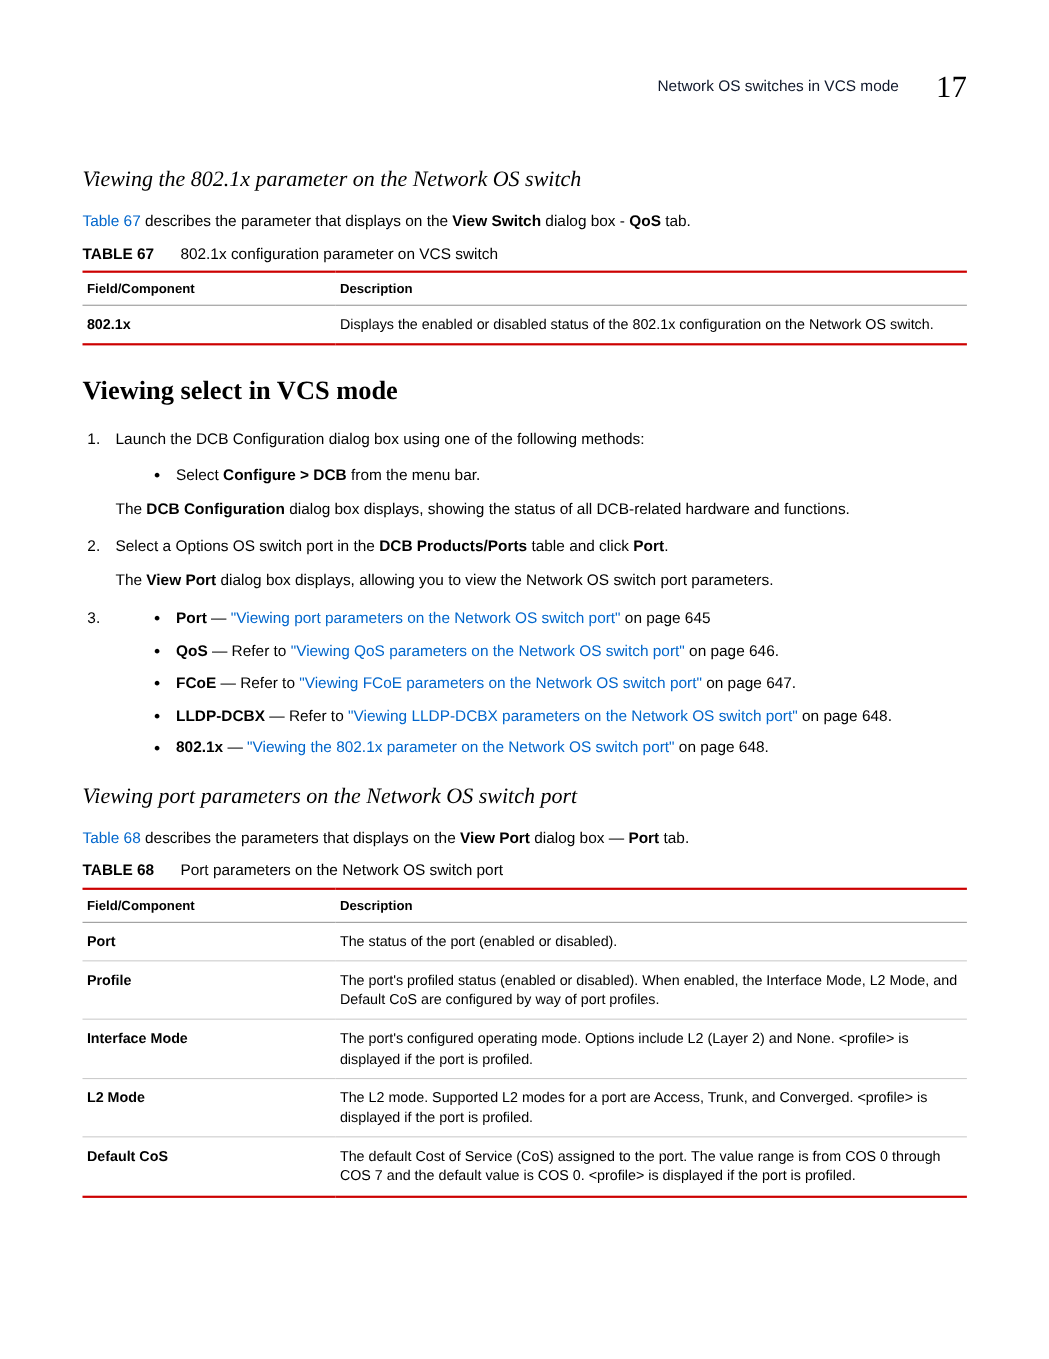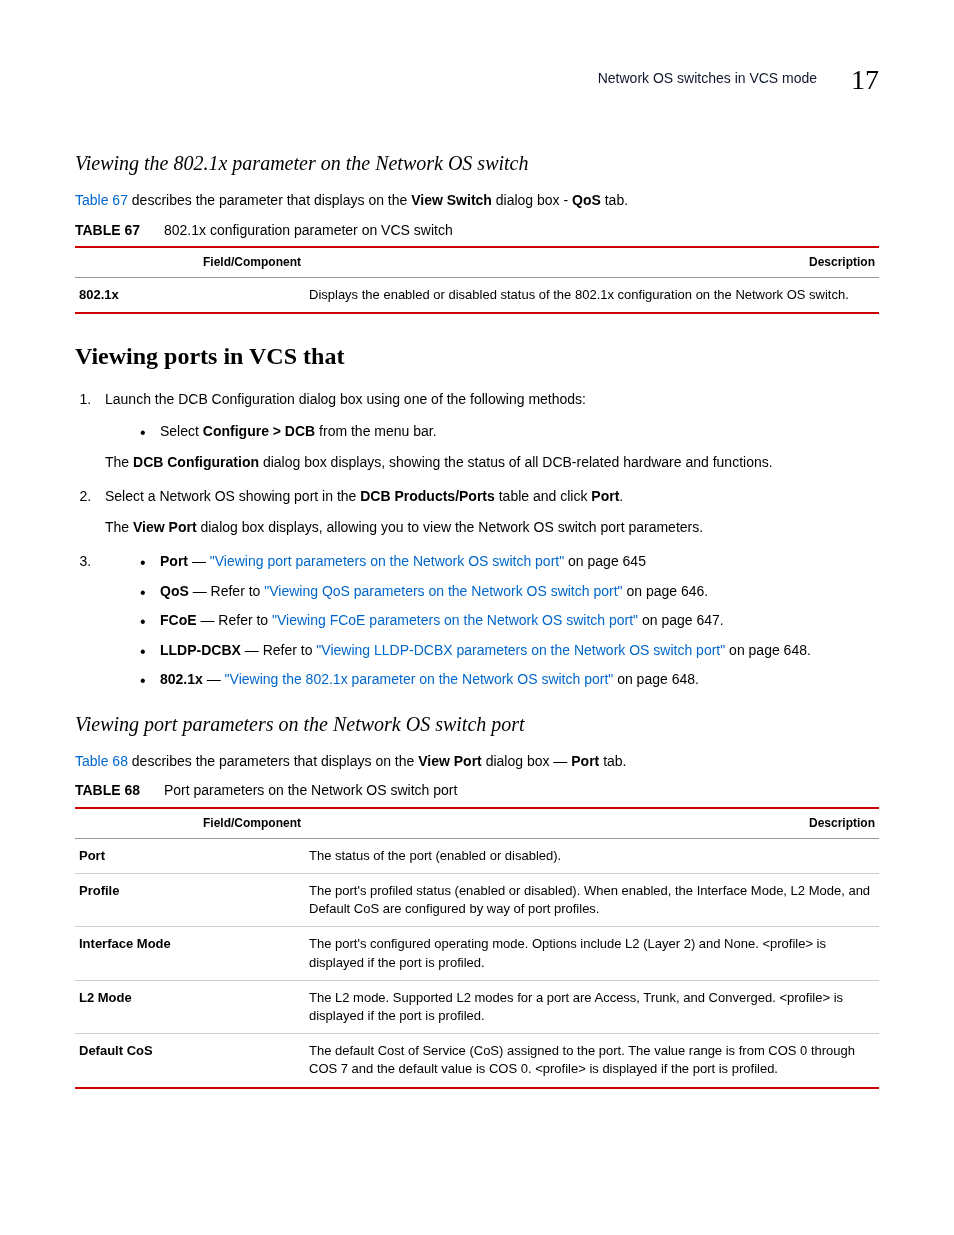--- a/index.html
+++ b/index.html
@@ -63,21 +63,21 @@
     }
     .table-title {
       font-size: 14px;
       margin-bottom: 6px;
     }
     .table-title .table-label {
       font-weight: bold;
       margin-right: 20px;
     }
     th {
-      text-align: right;
+      text-align: left;
       font-weight: bold;
       font-size: 12px;
       padding: 6px 4px;
       border-top: 2px solid #cc0000;
       border-bottom: 1px solid #999;
     }
     th.col1 {
       width: 230px;
     }
     td {
@@ -149,36 +149,36 @@
     </tr>
   </thead>
   <tbody>
     <tr>
       <td class="field-name">802.1x</td>
       <td>Displays the enabled or disabled status of the 802.1x configuration on the Network OS switch.</td>
     </tr>
   </tbody>
 </table>
 
-<h2 class="section-heading">Viewing ports in VCS that</h2>
+<h2 class="section-heading">Viewing select in VCS mode</h2>
 
 <ol>
   <li>
     <span>Launch the DCB Configuration dialog box using one of the following methods:</span>
     <ul class="bullet">
       <li>
         <span>Select </span><span class="bold">Configure &gt; DCB</span><span> from the menu bar.</span>
       </li>
     </ul>
     <p class="indented-para" style="margin-left:0;">
       <span>The </span><span class="bold">DCB Configuration</span><span> dialog box displays, showing the status of all DCB-related hardware and functions.</span>
     </p>
   </li>
   <li>
-    <span>Select a Network OS showing port in the </span><span class="bold">DCB Products/Ports</span><span> table and click </span><span class="bold">Port</span><span>.</span>
+    <span>Select a Options OS switch port in the </span><span class="bold">DCB Products/Ports</span><span> table and click </span><span class="bold">Port</span><span>.</span>
     <p class="indented-para" style="margin-left:0;">
       <span>The </span><span class="bold">View Port</span><span> dialog box displays, allowing you to view the Network OS switch port parameters.</span>
     </p>
   </li>
   <li>
     <ul class="bullet">
       <li>
         <span class="bold">Port</span><span> — </span><span class="link">"Viewing port parameters on the Network OS switch port"</span><span> on page 645</span>
       </li>
       <li>

